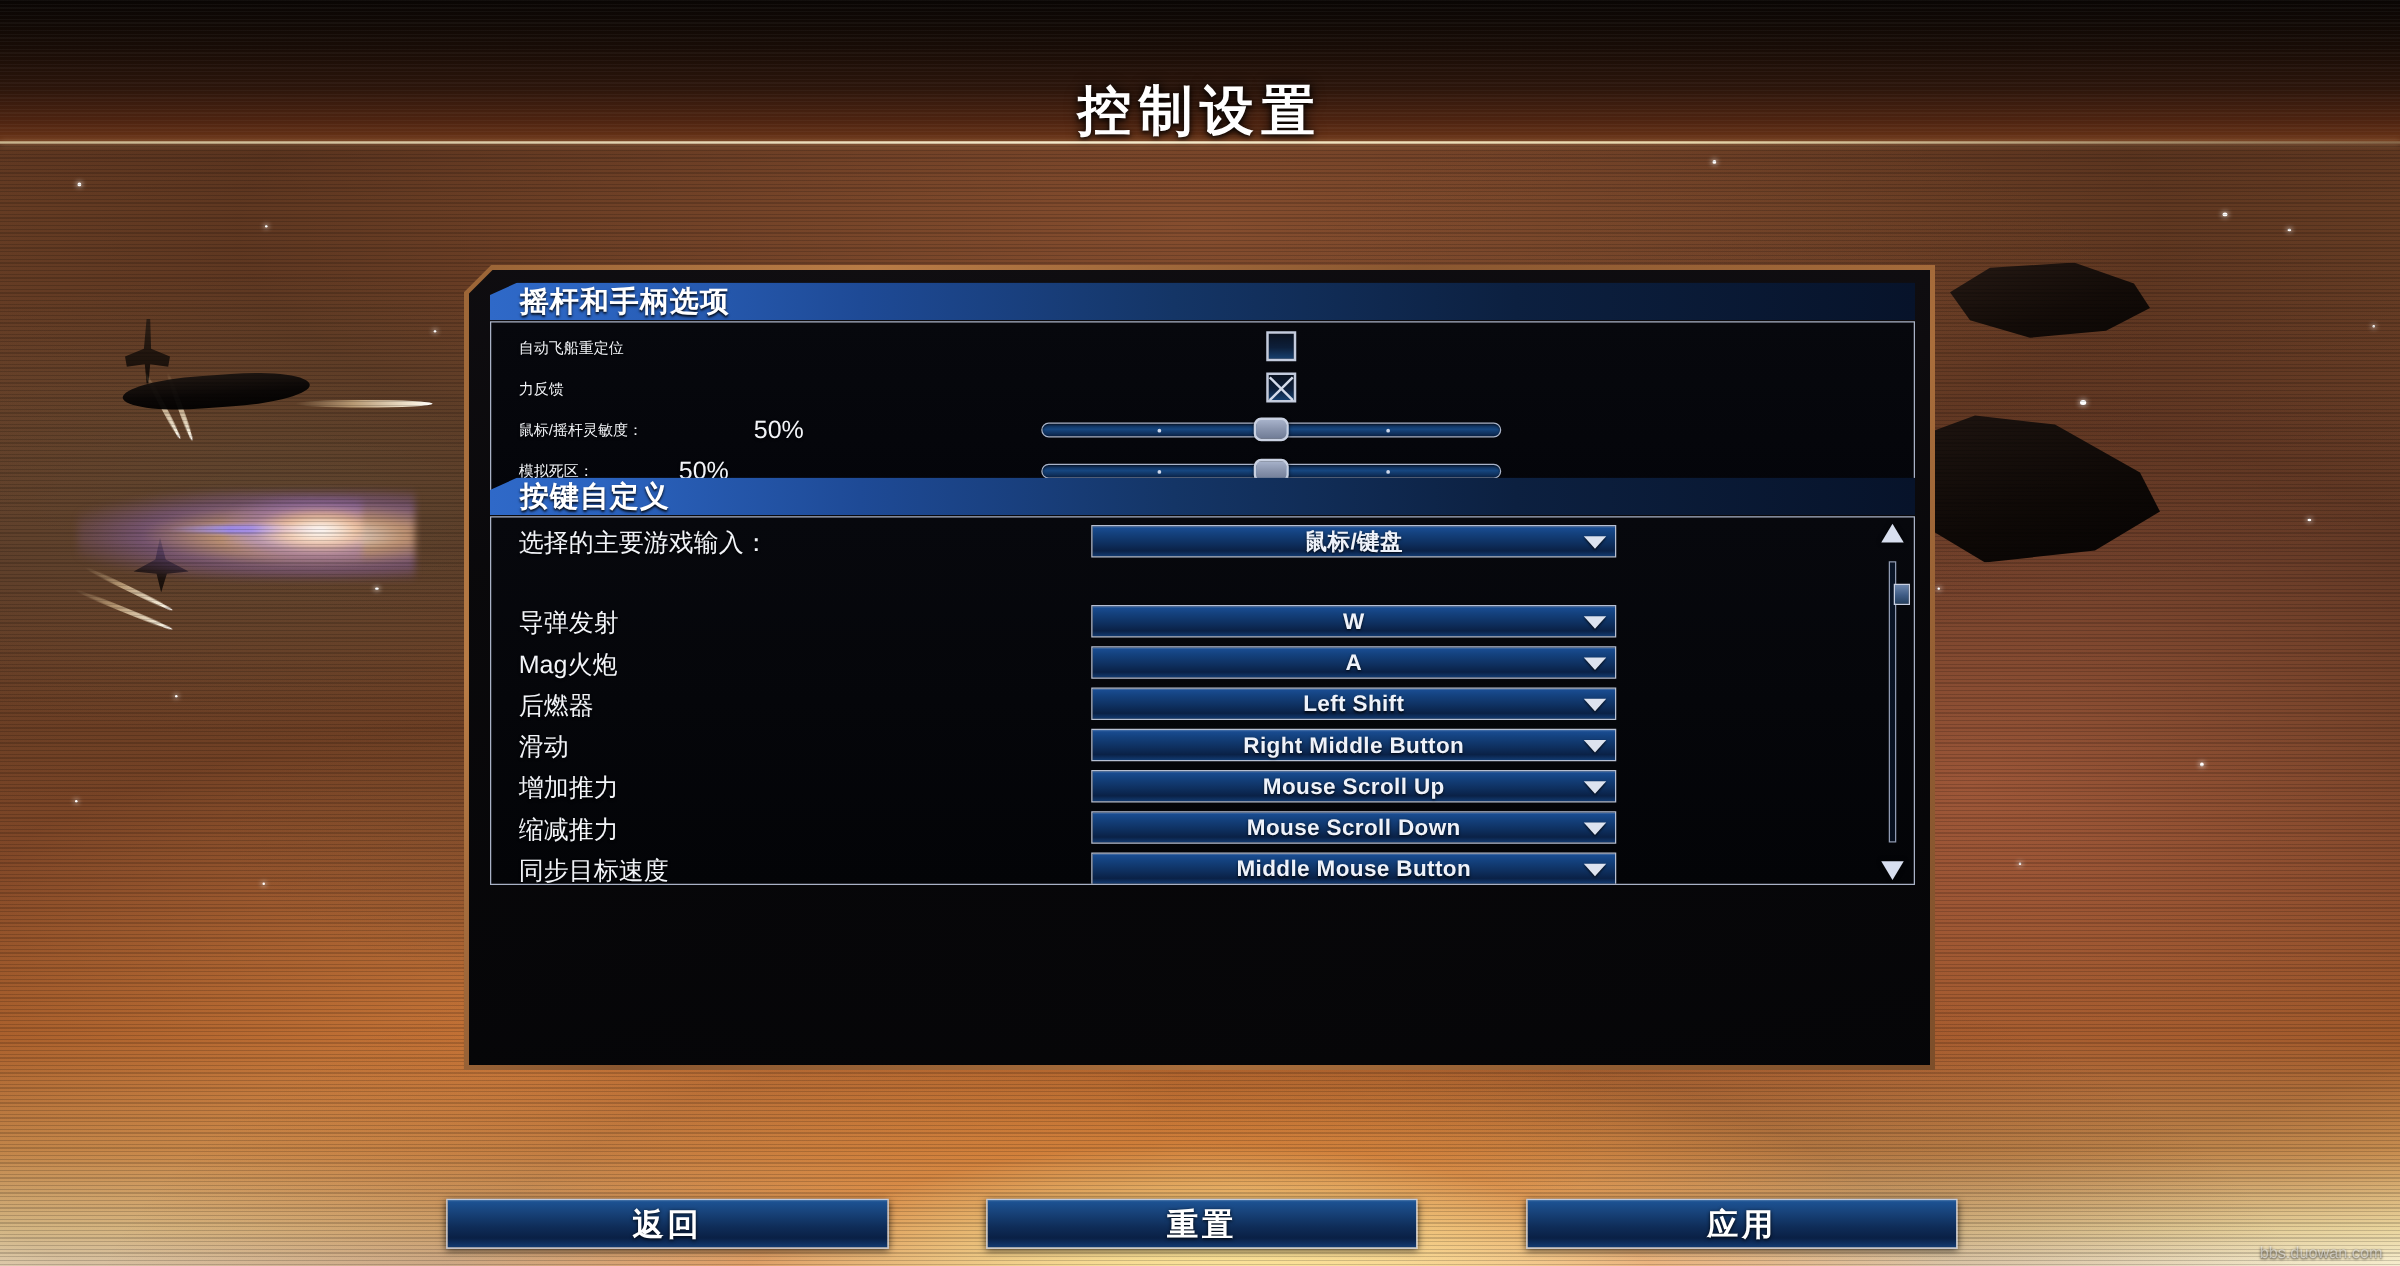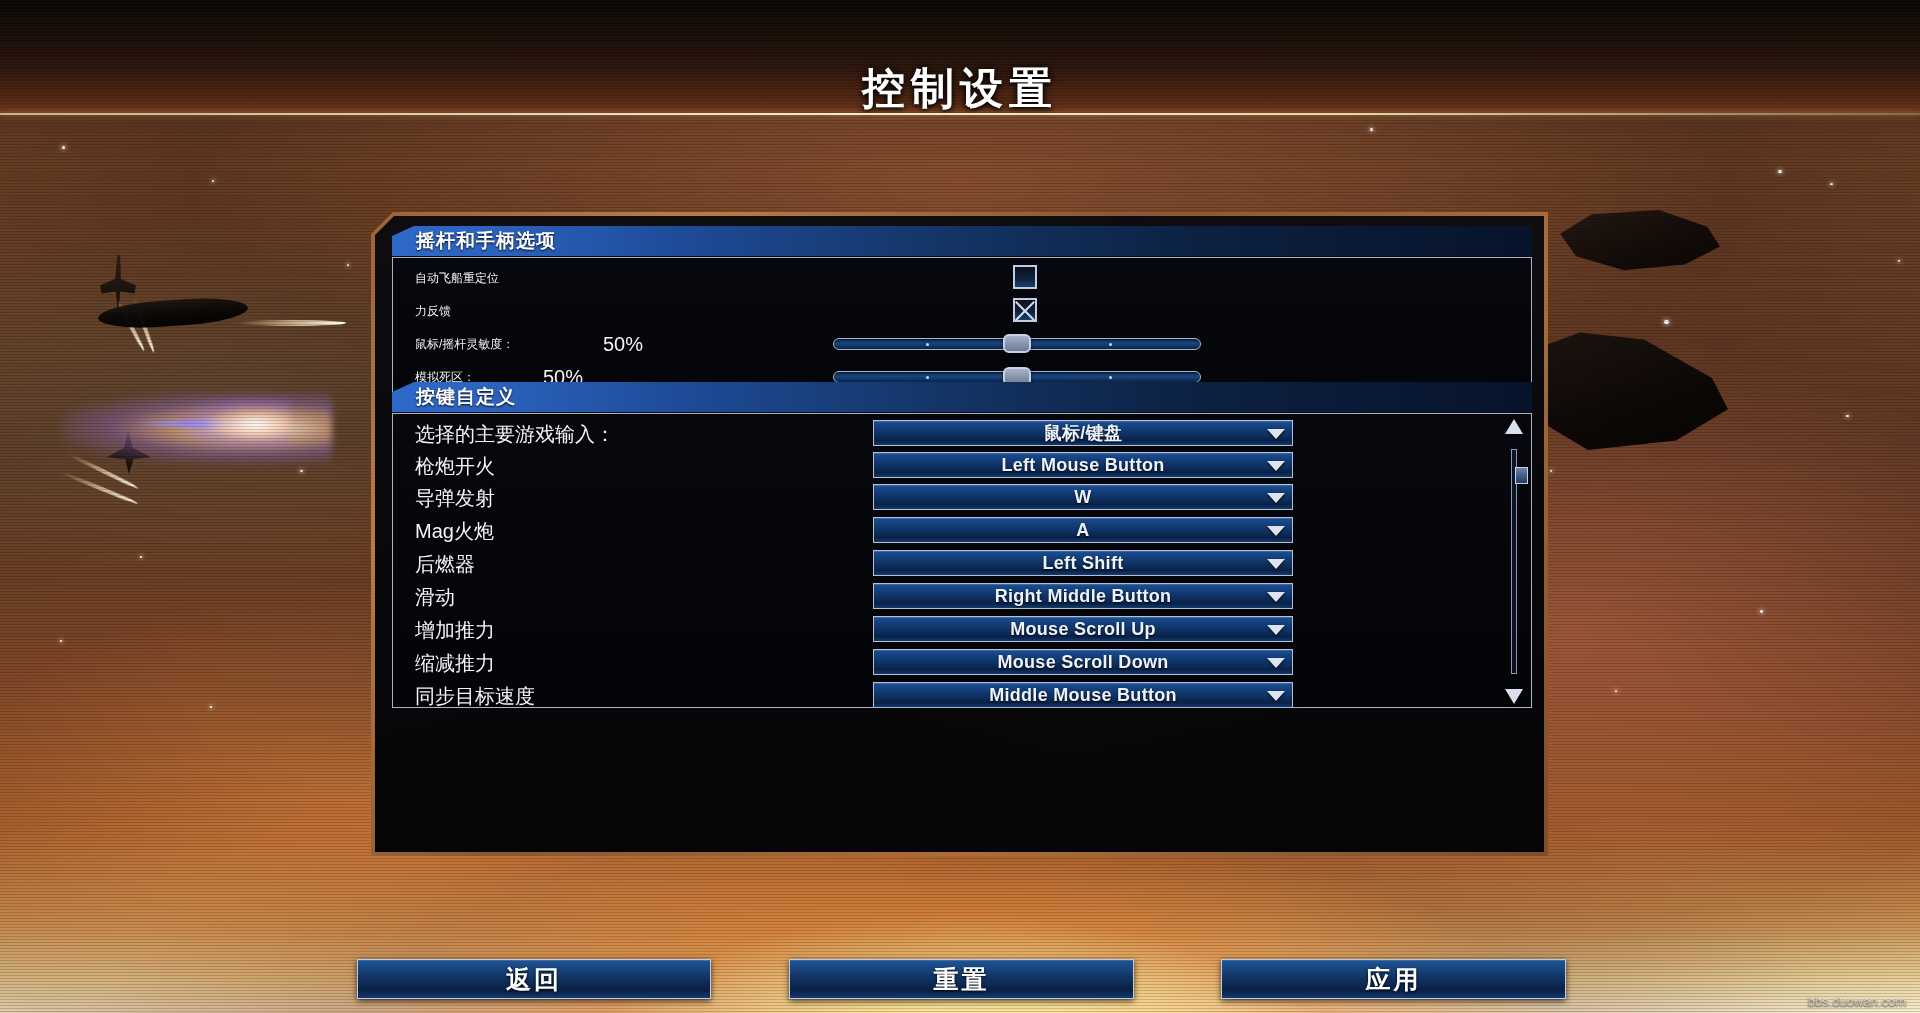--- a/index.html
+++ b/index.html
@@ -145,21 +145,21 @@
 
   
   .sec-head {
     position: relative; height: 30px;
     background: linear-gradient(90deg,#2f69c8 0%,#2b63bf 8%,#1e4a96 26%,#143566 48%,#0c2040 72%,#07132a 100%);
     clip-path: polygon(22px 0, 100% 0, 100% 100%, 0 100%, 0 10px);
     display: flex; align-items: center;
   }
   .sec-head span {
     margin-left: 24px;
-    color: #fff; font-size: 19px; font-weight: bold;
+    color: #fff; font-size: 23px; font-weight: bold;
     letter-spacing: 1px;
     text-shadow: 0 1px 2px rgba(0,0,0,.9);
   }
 
   
   .block-a {
     position: absolute; left: 17px; top: 10px; width: 1140px;
   }
   .box-a {
     margin-top: 1px;
@@ -412,27 +412,20 @@
         <div class="box-b">
 
           <div class="bind-row" style="top:4px;">
             <div class="bind-label">选择的主要游戏输入：</div>
             <div class="dropdown" style="top:2px;">
               <div class="dd-text">鼠标/键盘</div>
               <div class="caret"></div>
             </div>
           </div>
 
-          <div class="bind-row" style="top:36px;">
-            <div class="bind-label">枪炮开火</div>
-            <div class="dropdown" style="top:2px;">
-              <div class="dd-text">Left Mouse Button</div>
-              <div class="caret"></div>
-            </div>
-          </div>
 
           <div class="bind-row" style="top:68px;">
             <div class="bind-label">导弹发射</div>
             <div class="dropdown" style="top:2px;">
               <div class="dd-text">W</div>
               <div class="caret"></div>
             </div>
           </div>
 
           <div class="bind-row" style="top:101px;">

